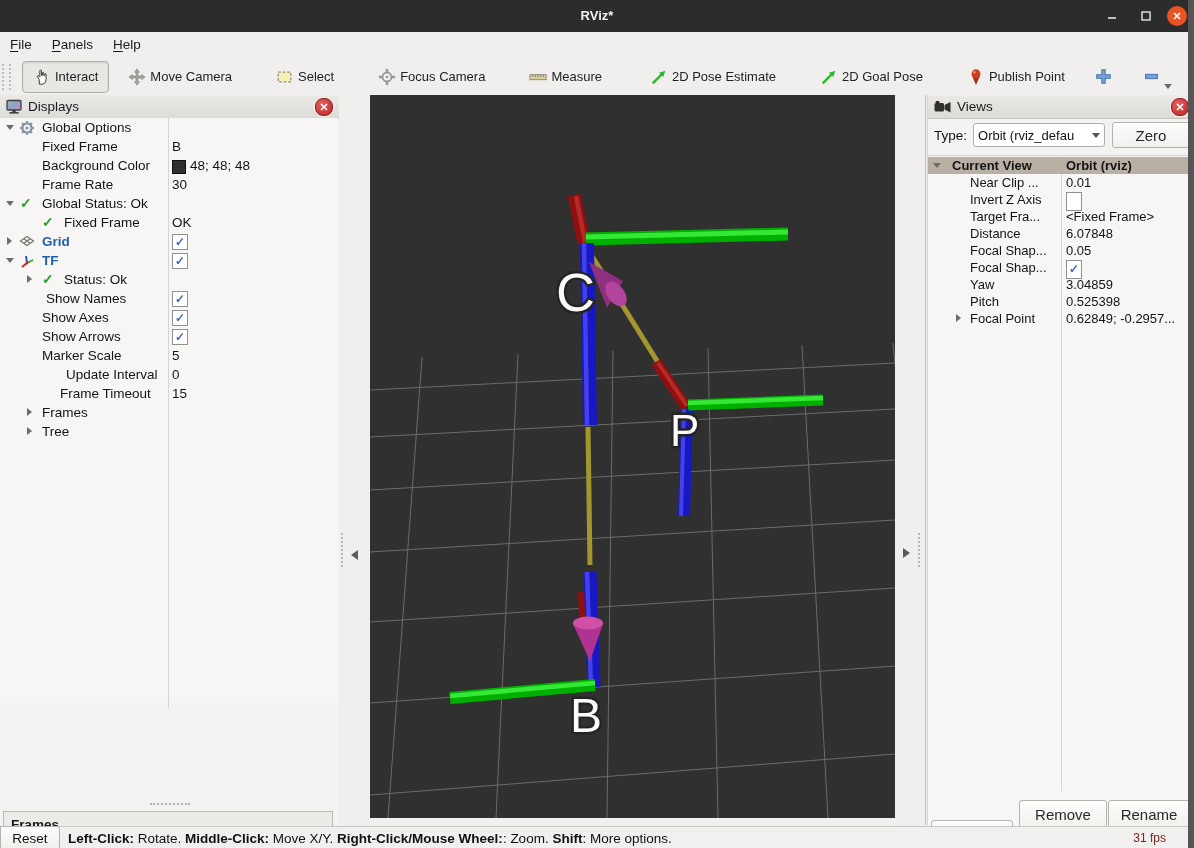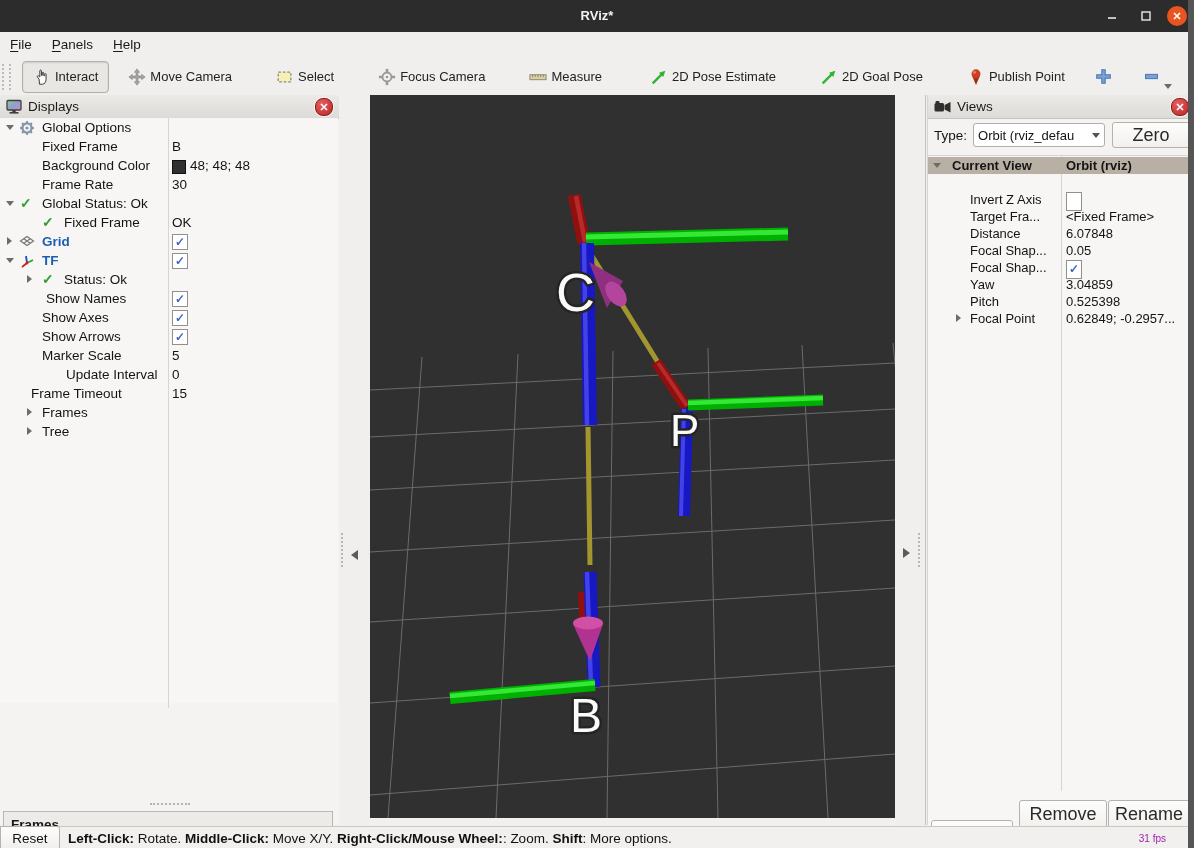--- a/index.html
+++ b/index.html
@@ -61,42 +61,42 @@
        font-size:12px;line-height:14px;text-align:center;color:#3f66c4;font-weight:bold;}
   .cbx.checked::after{content:"\2713";}
   .swatch{top:4px;width:12px;height:12px;background:#303030;border:1px solid #111;}
   .ticon-s{width:16px;height:16px;top:2px;}
 
   .splitter-dots{left:150px;top:708px;width:40px;height:5px;border-top:2px dotted #b5b3af;}
   .helpbox{left:3px;top:716px;width:330px;height:76px;background:#edebe8;border:1px solid #b9b7b3;
            font-size:13.5px;color:#1a1a1a;padding:4px 7px;box-sizing:border-box;line-height:18px;}
   .helpbox .ht{font-weight:bold;}
 
-  .pbtn{height:26px;border:1px solid #b4b2ae;border-radius:3px;font-size:18px;color:#2a2a2a;
+  .pbtn{height:26px;border:1px solid #b4b2ae;border-radius:3px;font-size:15px;color:#2a2a2a;
         background:linear-gradient(#fdfdfc,#f1f0ed);display:flex;align-items:center;justify-content:center;}
 
   
   .gutter-dots{width:3px;height:34px;border-left:2px dotted #b9b7b3;}
   .arrow-l{width:0;height:0;border-top:5px solid transparent;border-bottom:5px solid transparent;border-right:7px solid #5d5b58;}
   .arrow-r{width:0;height:0;border-top:5px solid transparent;border-bottom:5px solid transparent;border-left:7px solid #5d5b58;}
   .vsplit{width:1px;background:#c4c2be;}
 
   
   .views{left:927px;top:95px;width:267px;height:730px;background:#f4f3f1;border-left:1px solid #d8d6d2;}
   .typerow{position:absolute;left:0;top:24px;width:267px;height:32px;display:flex;align-items:center;font-size:13.5px;color:#141414;}
   .combo{width:132px;height:24px;background:#fff;border:1px solid #b1afab;border-radius:3px;
          display:flex;align-items:center;padding:0 4px;box-sizing:border-box;font-size:13px;white-space:nowrap;overflow:hidden;}
   .combo .carrow{margin-left:auto;width:0;height:0;border-left:4px solid transparent;border-right:4px solid transparent;border-top:5px solid #55534f;}
   .vtree{position:absolute;left:0;top:60px;width:266px;height:732px;background:#f7f6f4;border-top:1px solid #d8d6d2;}
   .vtree-divider{position:absolute;left:133px;top:0;width:1px;height:635px;background:#d7d5d1;}
   .vrow{position:absolute;left:0;width:266px;height:17px;font-size:13px;color:#141414;}
   .vrow > *{position:absolute;top:0;height:17px;line-height:17px;}
   .vrow .pval{left:138px;white-space:nowrap;}
   .vrow.hl{background:#b9b0a5;font-weight:bold;}
-  .fps{font-size:10px;color:#a21caf;}
+  .fps{font-size:12px;color:#7f1d1d;}
 
   
   .statusbar{left:0;top:826px;width:1194px;height:22px;background:#f1f0ee;border-top:1px solid #c9c7c3;
              display:flex;align-items:center;font-size:13.5px;color:#111;}
   .reset-btn{width:58px;height:22px;background:linear-gradient(#fdfdfc,#f0efec);border:1px solid #b4b2ae;
              border-radius:0 3px 0 0;display:flex;align-items:center;justify-content:center;}
   .status-text{margin-left:8px;white-space:nowrap;}
 </style>
 </head>
 <body>
@@ -338,21 +338,21 @@
       </div>
       <div class="trow" style="top:228px;">
         <span style="left:42px;">Marker Scale</span>
         <span class="pval">5</span>
       </div>
       <div class="trow" style="top:247px;">
         <span style="left:42px;margin-left:24px;">Update Interval</span>
         <span class="pval">0</span>
       </div>
       <div class="trow" style="top:266px;">
-        <span style="left:31px;">Frame Timeout</span>
+        <span style="left:60px;">Frame Timeout</span>
         <span class="pval">15</span>
       </div>
       <div class="trow" style="top:285px;">
         <span class="exp-r" style="left:27px;"></span>
         <span style="left:42px;">Frames</span>
       </div>
       <div class="trow" style="top:304px;">
         <span class="exp-r" style="left:27px;"></span>
         <span style="left:42px;">Tree</span>
       </div>
@@ -466,20 +466,24 @@
     </div>
 
     <div class="vtree">
       <div class="vtree-divider"></div>
 
       <div class="vrow hl" style="top:1px;">
         <span class="exp-d" style="left:5px;top:6px!important;"></span>
         <span style="left:24px;">Current View</span>
         <span class="pval">Orbit (rviz)</span>
       </div>
+      <div class="vrow" style="top:18px;">
+        <span style="left:42px;">Near Clip ...</span>
+        <span class="pval">0.01</span>
+      </div>
       <div class="vrow" style="top:35px;">
         <span style="left:42px;">Invert Z Axis</span>
         <span class="cbx" style="left:138px;top:1px;"></span>
       </div>
       <div class="vrow" style="top:52px;">
         <span style="left:42px;">Target Fra...</span>
         <span class="pval">&lt;Fixed Frame&gt;</span>
       </div>
       <div class="vrow" style="top:69px;">
         <span style="left:42px;">Distance</span>

